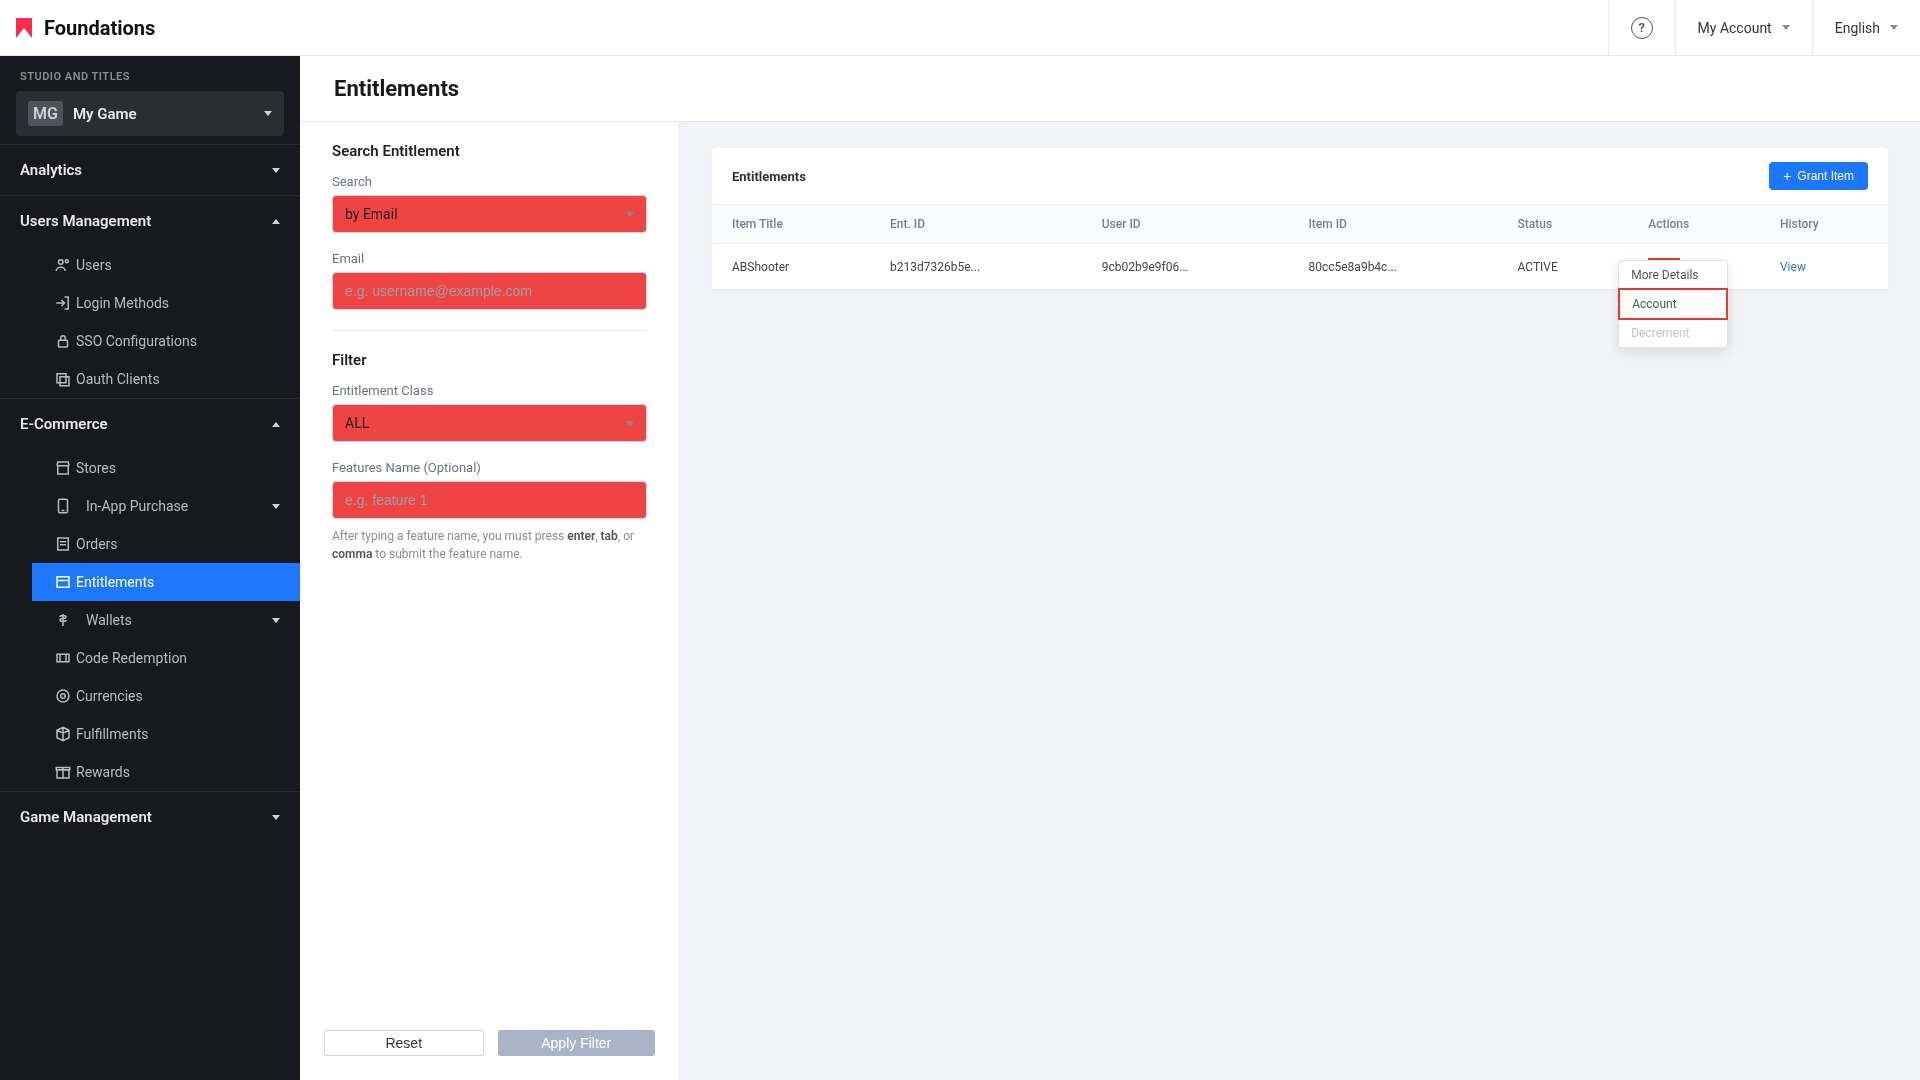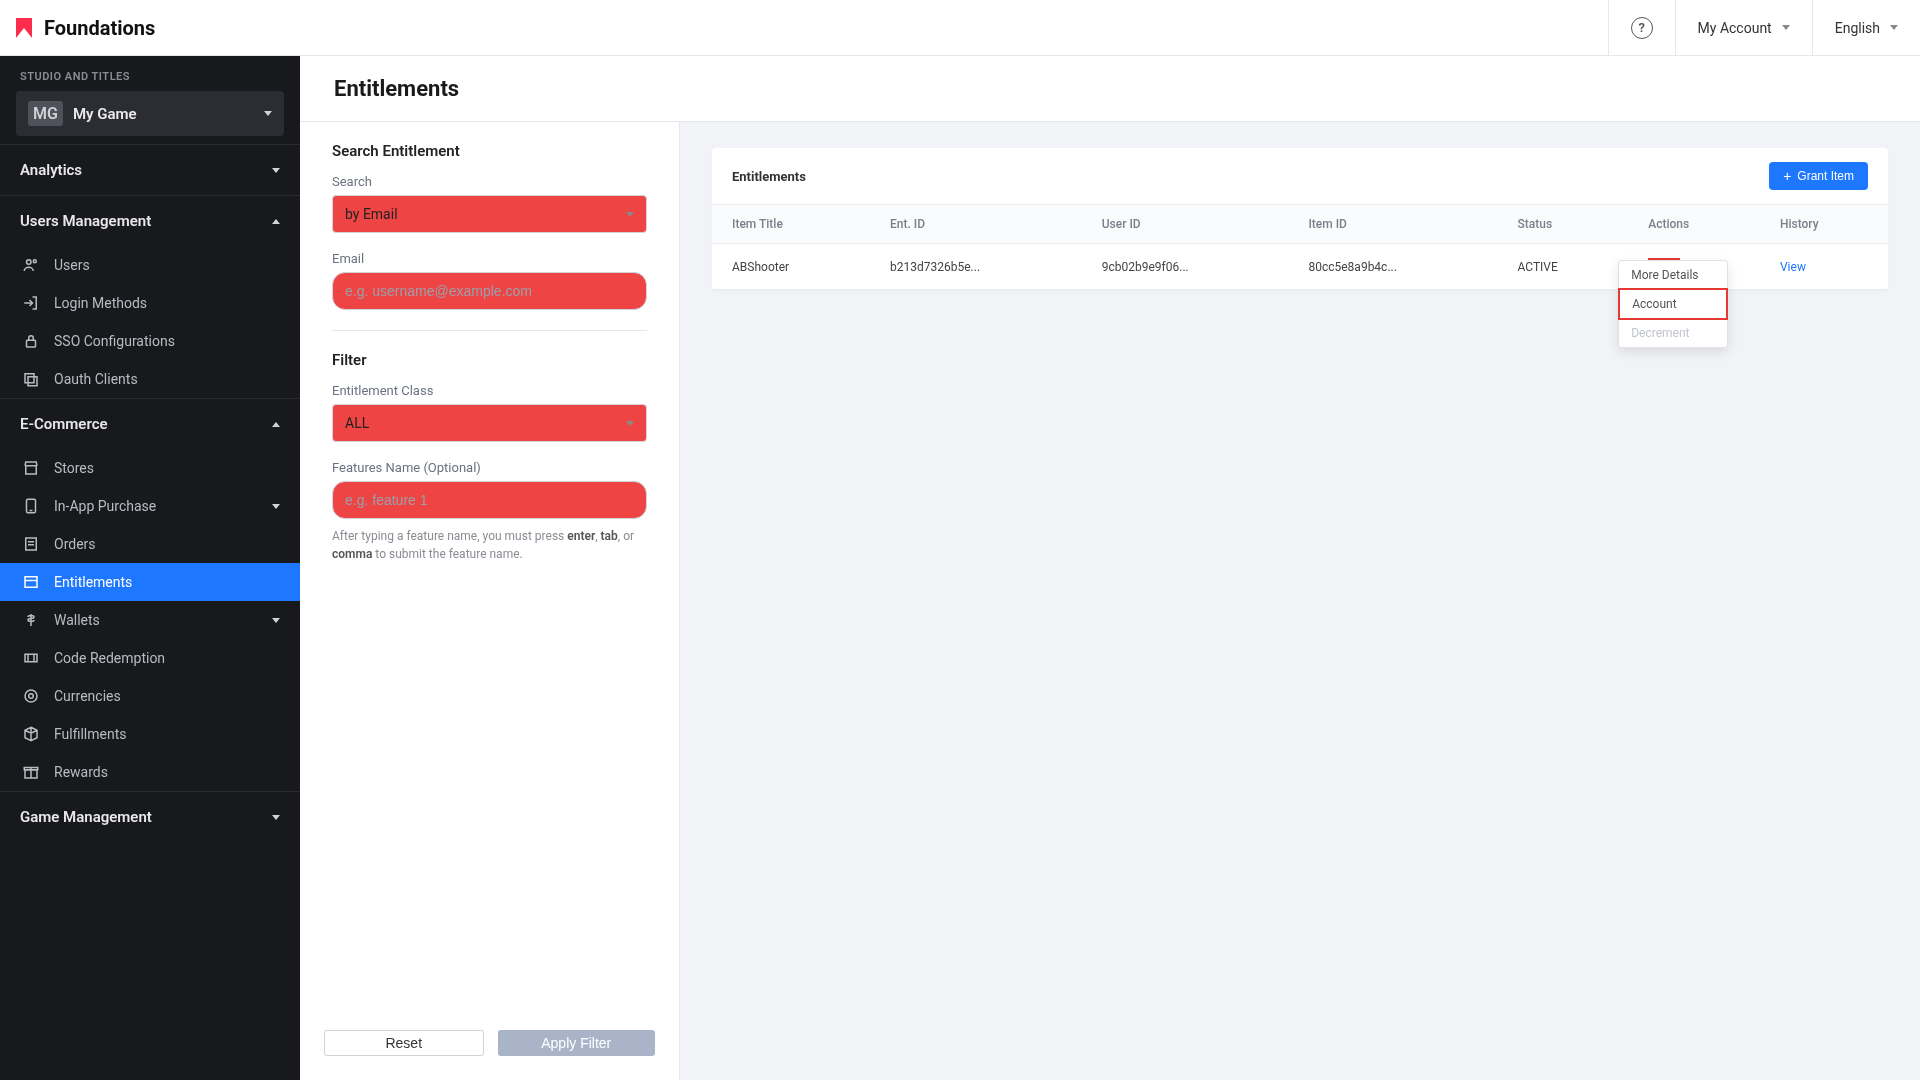--- a/index.html
+++ b/index.html
@@ -19,42 +19,42 @@
 
 
 .sidebar { width: 300px; background: #18191c; color: #d0d2d6; display: flex; flex-direction: column; overflow-y: auto; }
 .side-section-label { font-size: 11px; letter-spacing: 0.5px; color: #8a8d94; padding: 14px 20px 8px; font-weight: 600; border-radius: 12px; }
 .game-select { margin: 0 16px 8px; background: #2b2d33; border-radius: 4px; display: flex; align-items: center; padding: 10px 12px; gap: 10px; cursor: pointer; }
 .game-badge { background: #4f525a; color: #d0d2d6; font-size: 16px; font-weight: 600; padding: 3px 5px; border-radius: 3px; }
 .game-name { flex: 1; color: #eaeaea; font-size: 15px; font-weight: 600; }
 
 .side-group { border-top: 1px solid #2a2c31; }
 .side-group-header { display: flex; align-items: center; justify-content: space-between; padding: 16px 20px; font-size: 15px; font-weight: 600; color: #e8e8ea; cursor: pointer; }
-.side-item { display: flex; align-items: center; gap: 14px; padding: 10px 20px 10px 22px; font-size: 14px; color: #b8bbc1; cursor: pointer; }
+.side-item { display: flex; align-items: center; gap: 4px; padding: 10px 20px 10px 22px; font-size: 14px; color: #b8bbc1; cursor: pointer; margin-left: 32px; }
 .side-item.active { background: #1e77ff; color: #fff; }
 .side-item .icon { width: 18px; height: 18px; display: flex; align-items: center; justify-content: center; flex-shrink: 0; }
 .side-item .icon svg { stroke: #b8bbc1; }
 .side-item.active .icon svg { stroke: #fff; }
 .side-item.has-sub { justify-content: space-between; }
 .side-item.has-sub .left { display: flex; align-items: center; gap: 14px; }
 
 
 .content { flex: 1; display: flex; flex-direction: column; background: #fff; }
 .page-title-bar { padding: 20px 34px; border-bottom: 1px solid #e5e7eb; }
 .page-title { font-size: 22px; font-weight: 700; color: #1a1a1a; }
 
 .content-body { flex: 1; display: flex; overflow: hidden; }
 
 
 .filter-panel { width: 380px; background: #fff; border-right: 1px solid #e5e7eb; display: flex; flex-direction: column; }
 .filter-scroll { flex: 1; padding: 20px 32px; overflow-y: auto; }
 .filter-section-title { font-size: 15px; font-weight: 600; color: #222; margin-bottom: 14px; }
 .field-label { font-size: 13px; color: #6b7280; margin-bottom: 6px; display: block; }
 .select-box, .text-input { width: 100%; border: 1px solid #cfd3db; border-radius: 4px; padding: 10px 12px; font-size: 14px; color: #222; background: #ef4444; display: flex; align-items: center; justify-content: space-between; cursor: pointer; }
-.text-input { cursor: text; border-radius: 13px; }
+.text-input { cursor: text; }
 .text-input::placeholder { color: #9aa0ab; }
 input.text-input { outline: none; }
 .field-block { margin-bottom: 18px; }
 .hr { border: none; border-top: 1px solid #e5e7eb; margin: 20px 0; }
 .helper-text { font-size: 12px; color: #8a8d94; line-height: 1.5; margin-top: 8px; }
 .helper-text b { color: #555; font-weight: 600; }
 
 .filter-actions { display: flex; gap: 14px; padding: 16px 24px 24px; }
 .btn { flex: 1; padding: 4px 0; border-radius: 3px; font-size: 14px; font-weight: 400; text-align: center; cursor: pointer; border: none; }
 .btn-reset { background: #fff; border: 1px solid #cfd3db; color: #333; }

